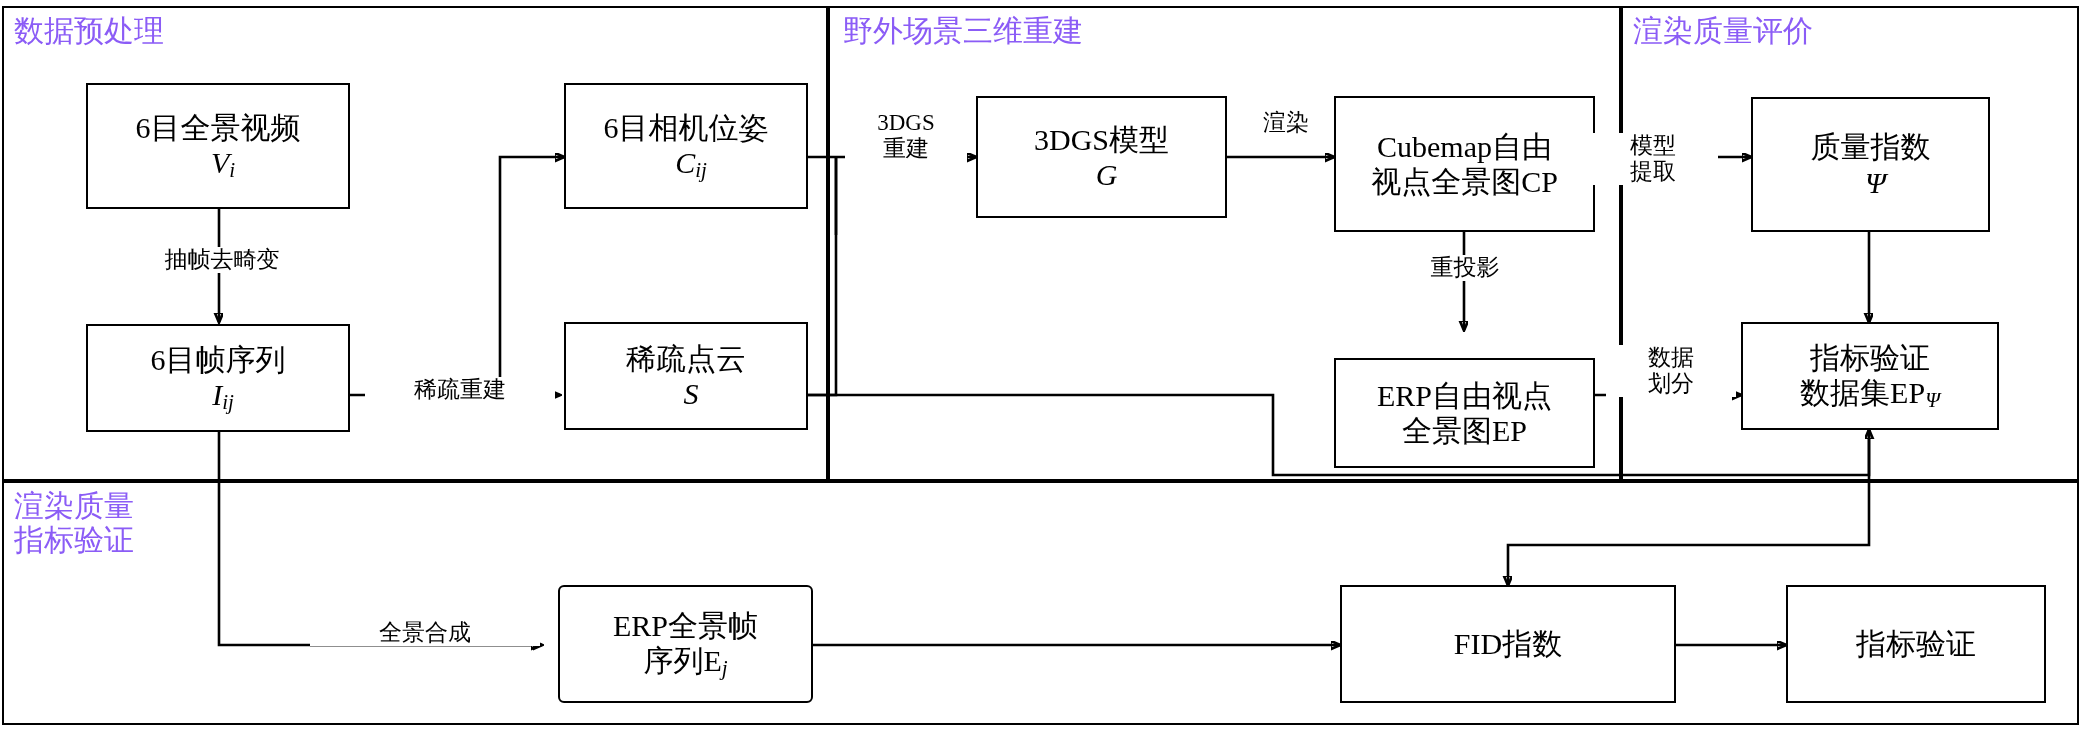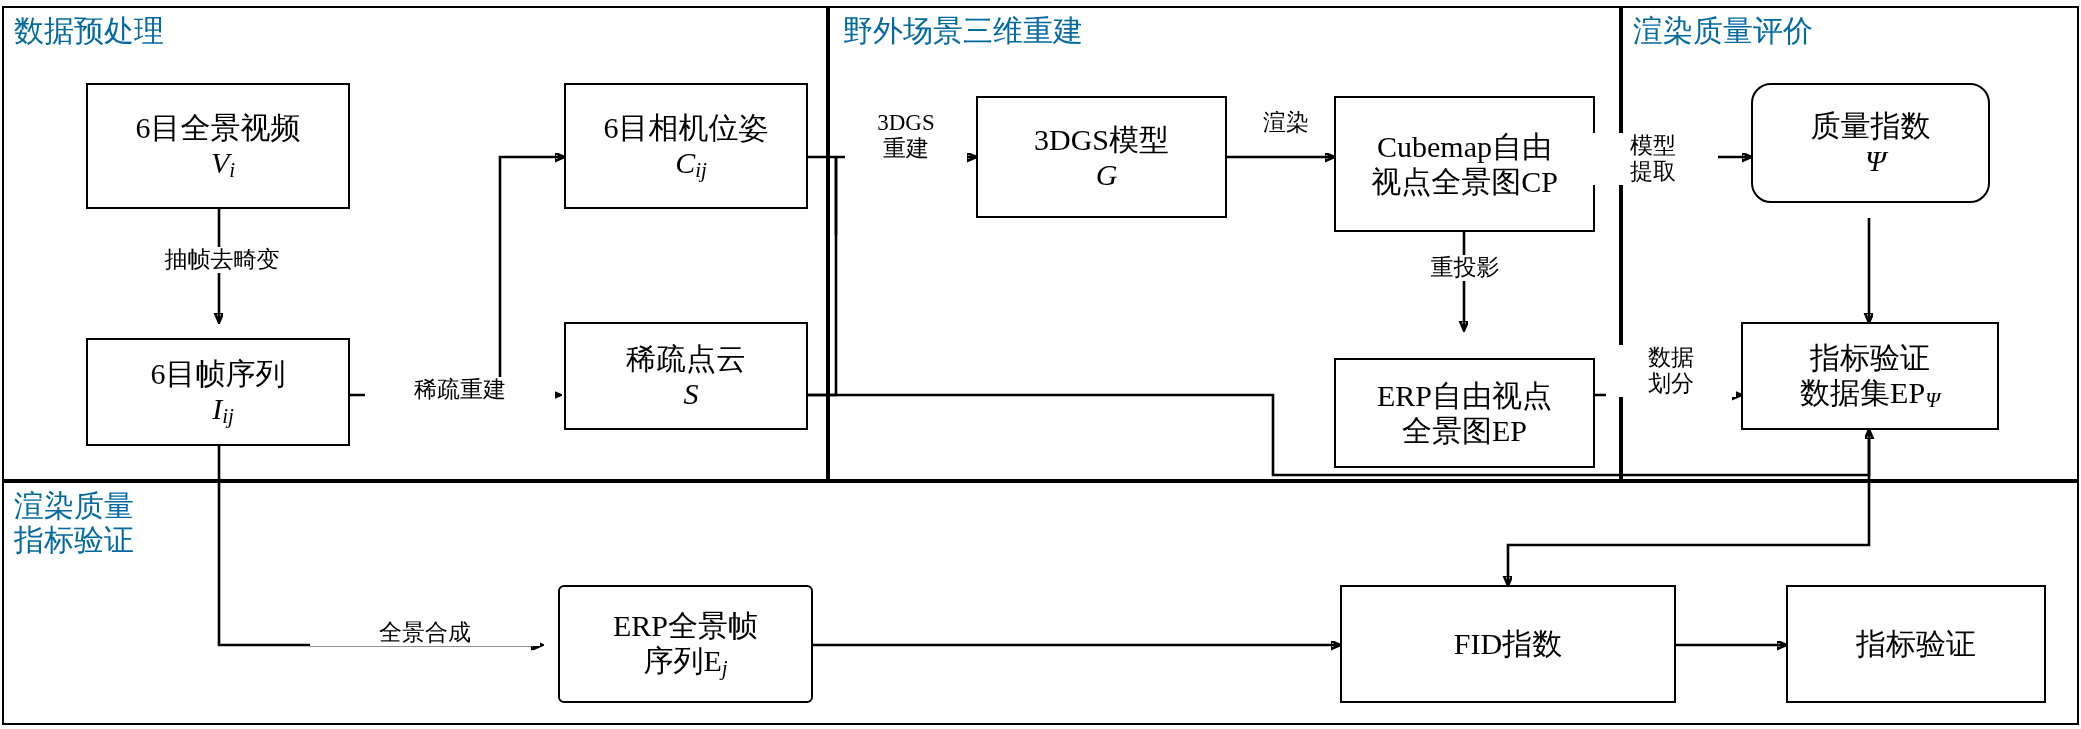--- a/index.html
+++ b/index.html
@@ -1,19 +1,19 @@
 <!DOCTYPE html>
 <html><head>
 <meta charset="utf-8">
 <style>
   html,body{margin:0;padding:0;background:#ffffff;}
   body{font-family:"Liberation Serif","DejaVu Serif",serif;}
   #stage{position:relative;width:2081px;height:729px;background:#fff;overflow:hidden;}
   .panel{position:absolute;border:2px solid #000;box-sizing:border-box;}
-  .panel-title{position:absolute;font-size:30px;color:#0369a1;white-space:pre-line;line-height:1.12;}
+  .panel-title{position:absolute;font-size:30px;color:#8b5cf6;white-space:pre-line;line-height:1.12;}
   .box{position:absolute;border:2px solid #000;box-sizing:border-box;background:#fff;
        display:flex;flex-direction:column;align-items:center;justify-content:center;
        font-size:30px;color:#000;text-align:center;line-height:1.18;}
   .box .l2{display:block;}
   .it{font-style:italic;margin-left:10px;}
   .sub{font-size:21px;vertical-align:-0.18em;font-style:italic;}
   .lbl{position:absolute;font-size:23px;color:#000;text-align:center;white-space:pre-line;line-height:1.12;background:#fff;}
   svg.edges{position:absolute;left:0;top:0;width:2081px;height:729px;overflow:visible;}
   svg.edges line, svg.edges path{stroke:#000;stroke-width:2.6;fill:none;}
 </style>
@@ -72,21 +72,21 @@
     <line x1="813" y1="645" x2="1340" y2="645" marker-end="url(#ah)"></line>
 
     <line x1="1676" y1="645" x2="1786" y2="645" marker-end="url(#ah)"></line>
   </svg>
 
   <div class="box" style="left:86px;top:83px;width:264px;height:126px;">
     <span>6目全景视频</span>
     <span class="l2 it"><span>V</span><span class="sub">i</span></span>
   </div>
 
-  <div class="box" style="left:86px;top:338px;width:264px;height:108px;">
+  <div class="box" style="left:86px;top:324px;width:264px;height:108px;">
     <span>6目帧序列</span>
     <span class="l2 it"><span>I</span><span class="sub">ij</span></span>
   </div>
 
   <div class="box" style="left:564px;top:83px;width:244px;height:126px;">
     <span>6目相机位姿</span>
     <span class="l2 it"><span>C</span><span class="sub">ij</span></span>
   </div>
 
   <div class="box" style="left:564px;top:322px;width:244px;height:108px;">
@@ -102,21 +102,21 @@
   <div class="box" style="left:1334px;top:96px;width:261px;height:136px;">
     <span>Cubemap自由</span>
     <span class="l2">视点全景图CP</span>
   </div>
 
   <div class="box" style="left:1334px;top:330px;width:261px;height:110px;margin-top:28px;">
     <span>ERP自由视点</span>
     <span class="l2">全景图EP</span>
   </div>
 
-  <div class="box" style="left:1751px;top:83px;width:239px;height:120px;border-radius:20px;">
+  <div class="box" style="left:1751px;top:97px;width:239px;height:135px;">
     <span>质量指数</span>
     <span class="l2 it"><span>Ψ</span></span>
   </div>
 
   <div class="box" style="left:1741px;top:322px;width:258px;height:108px;">
     <span>指标验证</span>
     <span class="l2"><span>数据集EP</span><span class="sub">Ψ</span></span>
   </div>
 
   <div class="box" style="left:558px;top:585px;width:255px;height:118px;border-radius:6px;">

